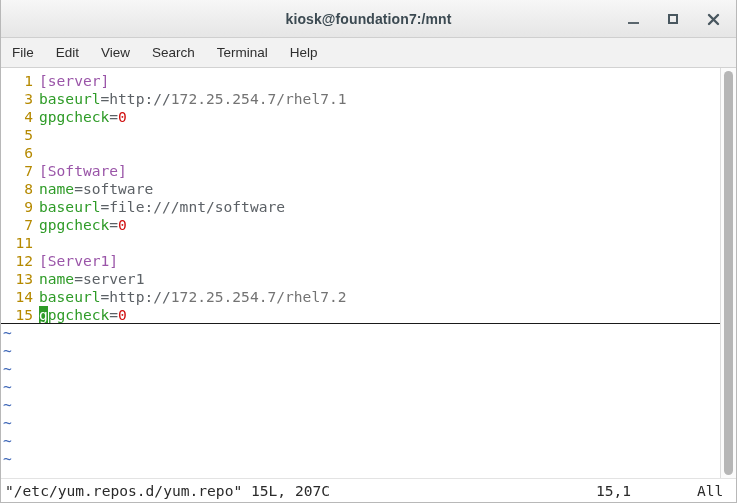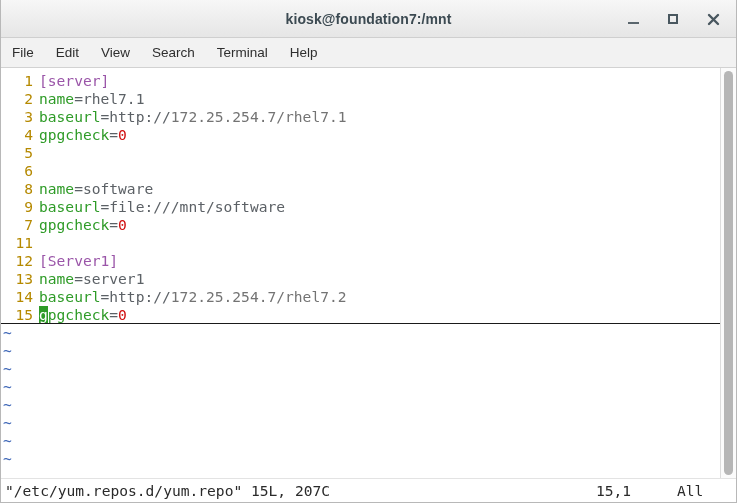--- a/index.html
+++ b/index.html
@@ -188,21 +188,21 @@
   }
   .status-file { white-space: pre; }
   .status-pos {
     position: absolute;
     left: 562px;
     white-space: pre;
     margin-left: 33px;
   }
   .status-scroll {
     position: absolute;
-    left: 676px;
+    left: 696px;
     white-space: pre;
   }
 </style>
 </head>
 <body>
 
 <div class="window">
 
   <div class="titlebar">
     <div class="title-text">kiosk@foundation7:/mnt</div>
@@ -226,25 +226,25 @@
     <div class="menu-item">Edit</div>
     <div class="menu-item">View</div>
     <div class="menu-item">Search</div>
     <div class="menu-item">Terminal</div>
     <div class="menu-item">Help</div>
   </div>
 
   <div class="term-wrap">
     <div class="term" id="term-content">
         <div class="line"><span class="lnum">1</span><span class="t-section">[server]</span></div>
-        <div class="line"><span class="lnum">2</span><span class="t-key">name</span><span class="t-plain">=rhel7.1</span></div>
         <div class="line"><span class="lnum">3</span><span class="t-key">baseurl</span><span class="t-plain">=http://</span><span class="t-url">172.25.254.7/rhel7.1</span></div>
         <div class="line"><span class="lnum">4</span><span class="t-key">gpgcheck</span><span class="t-plain">=</span><span class="t-num">0</span></div>
         <div class="line"><span class="lnum">5</span></div>
         <div class="line"><span class="lnum">6</span></div>
+        <div class="line"><span class="lnum">7</span><span class="t-section">[Software]</span></div>
         <div class="line"><span class="lnum">8</span><span class="t-key">name</span><span class="t-plain">=software</span></div>
         <div class="line"><span class="lnum">9</span><span class="t-key">baseurl</span><span class="t-plain">=file:///mnt/software</span></div>
         <div class="line"><span class="lnum">7</span><span class="t-key">gpgcheck</span><span class="t-plain">=</span><span class="t-num">0</span></div>
         <div class="line"><span class="lnum">11</span></div>
         <div class="line"><span class="lnum">12</span><span class="t-section">[Server1]</span></div>
         <div class="line"><span class="lnum">13</span><span class="t-key">name</span><span class="t-plain">=server1</span></div>
         <div class="line"><span class="lnum">14</span><span class="t-key">baseurl</span><span class="t-plain">=http://</span><span class="t-url">172.25.254.7/rhel7.2</span></div>
         <div class="line cursorline"><span class="lnum">15</span><span class="cursor-block">g</span><span class="t-key">pgcheck</span><span class="t-plain">=</span><span class="t-num">0</span></div>
         <div class="line"><span class="t-tilde">~</span></div>
         <div class="line"><span class="t-tilde">~</span></div>

